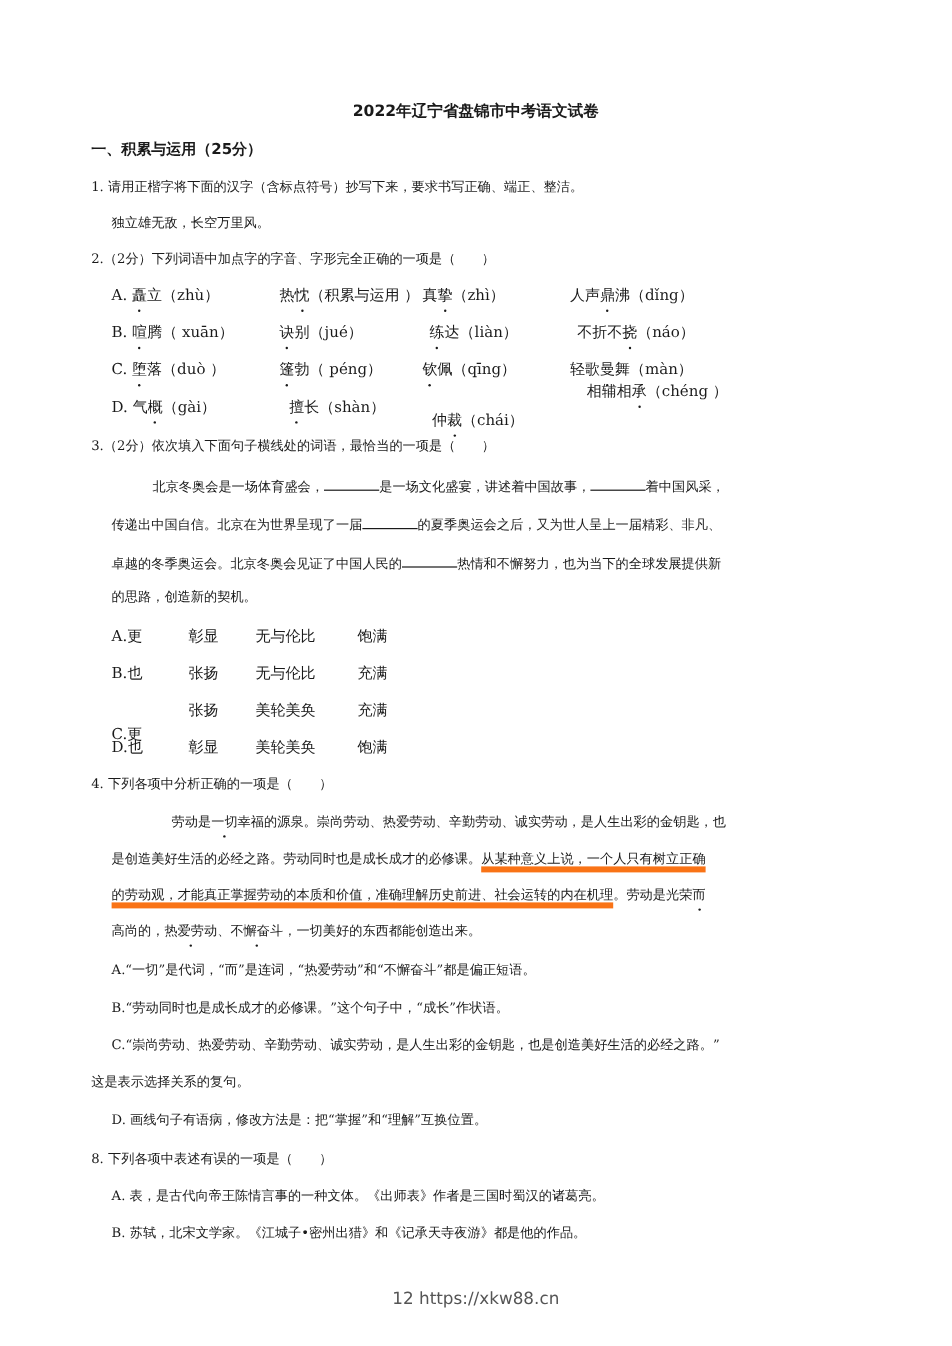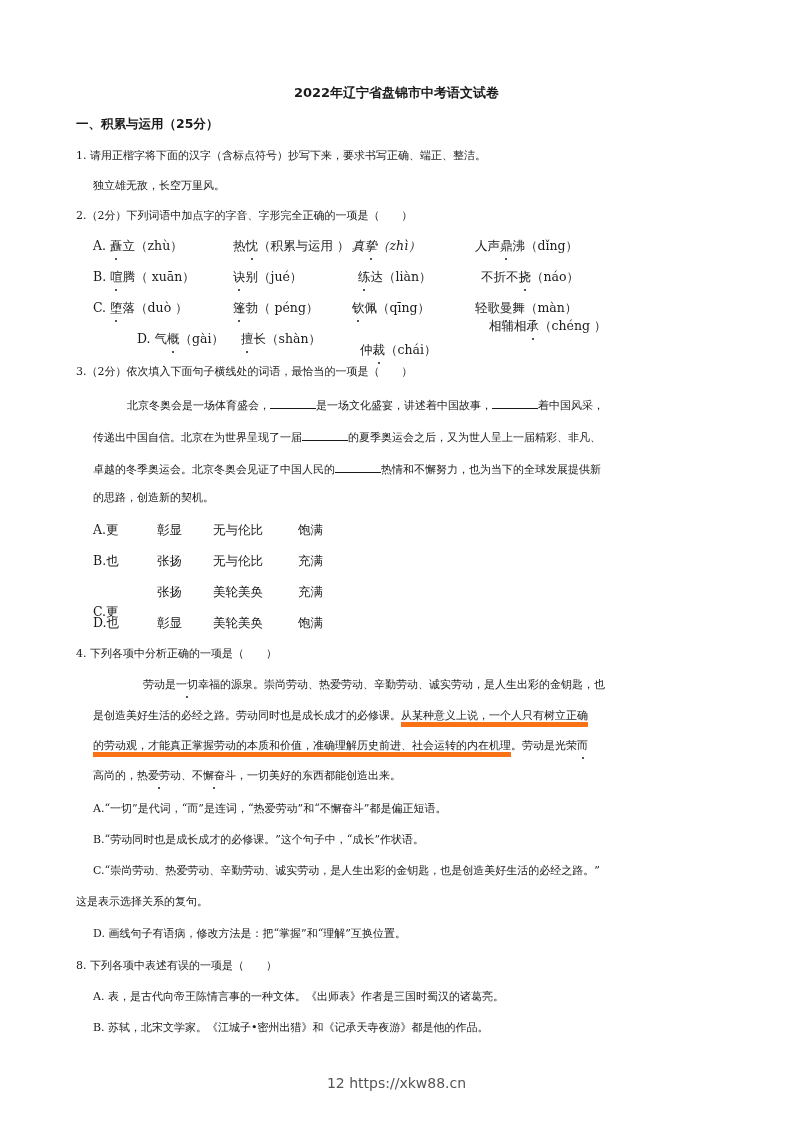--- a/index.html
+++ b/index.html
@@ -35,31 +35,31 @@
 
 <div class="line section" style="top:116px;left:76px;">一、积累与运用（25分）</div>
 
 <div class="line" style="top:148px;left:76px;">1. 请用正楷字将下面的汉字（含标点符号）抄写下来，要求书写正确、端正、整洁。</div>
 <div class="line" style="top:178px;left:93px;">独立雄无敌，长空万里风。</div>
 
 <div class="line" style="top:208px;left:76px;">2.（2分）下列词语中加点字的字音、字形完全正确的一项是（　　）</div>
 <div id="q2opts">
     <div class="opt" style="top: 238px; left: 93px;"><span style="margin-right: 4px;">A.</span><span></span><span class="dot">矗</span><span>立（zhù）</span></div>
     <div class="opt" style="top: 238px; left: 233px;"><span>热</span><span class="dot">忱</span><span>（积累与运用 ）</span></div>
-    <div class="opt" style="top: 238px; left: 352px; font-style: italic;"><span>真</span><span class="dot">挚</span><span>（zhì）</span></div>
+    <div class="opt" style="top: 238px; left: 352px;"><span>真</span><span class="dot">挚</span><span>（zhì）</span></div>
     <div class="opt" style="top: 238px; left: 475px;"><span>人声</span><span class="dot">鼎</span><span>沸（dǐng）</span></div>
     <div class="opt" style="top: 269px; left: 93px;"><span style="margin-right: 4px;">B.</span><span></span><span class="dot">喧</span><span>腾（ xuān）</span></div>
     <div class="opt" style="top: 269px; left: 233px;"><span></span><span class="dot">诀</span><span>别（jué）</span></div>
     <div class="opt" style="top: 269px; left: 358px;"><span></span><span class="dot">练</span><span>达（liàn）</span></div>
     <div class="opt" style="top: 269px; left: 481px;"><span>不折不</span><span class="dot">挠</span><span>（náo）</span></div>
     <div class="opt" style="top: 300px; left: 93px;"><span style="margin-right: 4px;">C.</span><span></span><span class="dot">堕</span><span>落（duò ）</span></div>
     <div class="opt" style="top: 300px; left: 233px;"><span></span><span class="dot">篷</span><span>勃（ péng）</span></div>
     <div class="opt" style="top: 300px; left: 352px;"><span></span><span class="dot">钦</span><span>佩（qīng）</span></div>
     <div class="opt" style="top: 300px; left: 475px;"><span>轻歌</span><span class="dot">曼</span><span>舞（màn）</span></div>
-    <div class="opt" style="top: 331px; left: 93px; margin-left: 44px;"><span style="margin-right: 4px;">D.</span><span>气</span><span class="dot">概</span><span>（gài）</span></div>
+    <div class="opt" style="top: 331px; left: 93px;"><span style="margin-right: 4px;">D.</span><span>气</span><span class="dot">概</span><span>（gài）</span></div>
     <div class="opt" style="top: 331px; left: 241px;"><span></span><span class="dot">擅</span><span>长（shàn）</span></div>
     <div class="opt" style="top: 342px; left: 360px;"><span>仲</span><span class="dot">裁</span><span>（chái）</span></div>
     <div class="opt" style="top: 318px; left: 489px;"><span>相辅相</span><span class="dot">承</span><span>（chéng ）</span></div>
   </div>
 
 <div class="line" style="top:364px;left:76px;">3.（2分）依次填入下面句子横线处的词语，最恰当的一项是（　　）</div>
 <div class="line" style="top:396px;left:127px;">
   <span>北京冬奥会是一场体育盛会，</span><span class="blank"></span><span>是一场文化盛宴，讲述着中国故事，</span><span class="blank"></span><span>着中国风采，</span>
 </div>
 <div class="line" style="top:428px;left:93px;">

